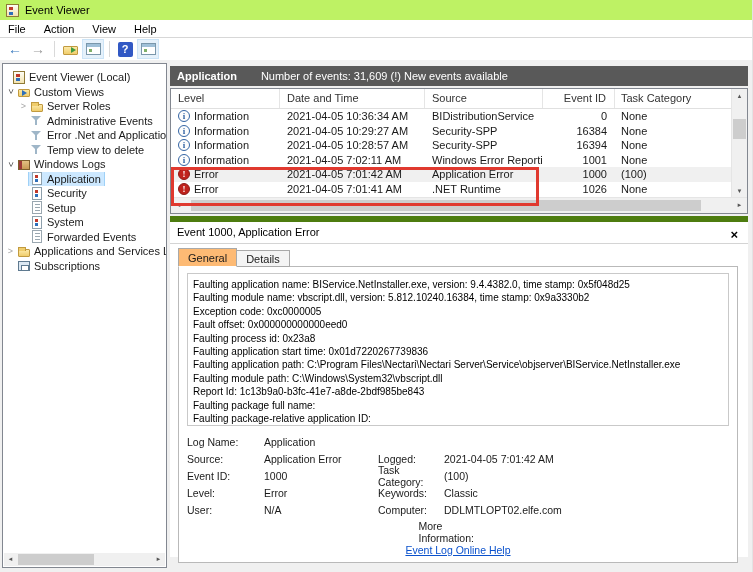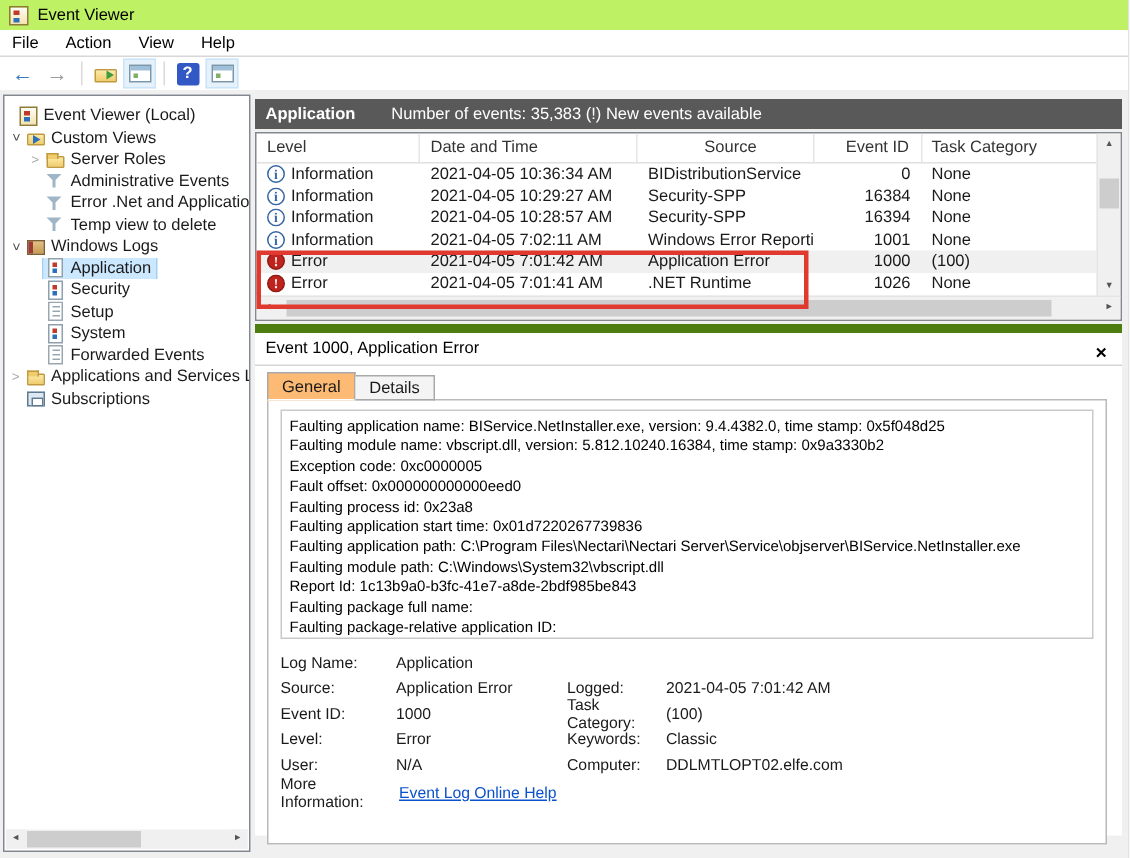--- a/index.html
+++ b/index.html
@@ -66,21 +66,21 @@
   .sb-h{position:absolute;left:1px;right:1px;bottom:1px;height:13px;background:#f0f0f0;display:block;}
   .sb-btn{position:absolute;width:13px;height:13px;text-align:center;font-size:6px;line-height:13px;color:#555;background:#f0f0f0;}
   .sb-thumb{position:absolute;background:#cdcdcd;}
 
   
   .log-header{position:absolute;left:170px;top:6px;width:578px;height:20px;background:#595959;color:#fff;display:flex;align-items:center;box-sizing:border-box;padding-left:7px;}
   .log-header .name{font-weight:bold;margin-right:24px;}
   .table-box{position:absolute;left:170px;top:28px;width:578px;height:126px;background:#fff;border:1px solid #828790;box-sizing:border-box;overflow:hidden;}
   .thead{display:flex;height:19px;border-bottom:1px solid #e0e0e0;align-items:center;width:561px;}
   .th{box-sizing:border-box;padding:0 0 0 7px;border-right:1px solid #e5e5e5;height:19px;line-height:19px;color:#333;white-space:nowrap;overflow:hidden;}
-  .c-level{width:109px;} .c-date{width:145px;} .c-source{width:118px;text-align:center;}
+  .c-level{width:109px;} .c-date{width:145px;} .c-source{width:118px;}
   .c-eid{width:72px;text-align:right;padding:0 8px 0 0;} .c-task{width:115px;padding-left:6px;}
   .trowdata{display:flex;height:14.5px;align-items:center;width:561px;}
   .trowdata.selrow{background:#f0f0f0;}
   .td{box-sizing:border-box;padding-left:7px;white-space:nowrap;overflow:hidden;display:flex;align-items:center;}
   .td.c-eid{display:block;line-height:14.5px;padding:0 8px 0 0;}
   .td.c-task{display:block;line-height:14.5px;padding-left:6px;}
   .lvl-ic{width:12px;height:12px;border-radius:50%;margin-right:4px;flex:none;box-sizing:border-box;text-align:center;font:bold 9px/10px "Liberation Serif",serif;}
   .lvl-info{border:1px solid #3465a4;color:#3465a4;background:#fdfdfd;}
   .lvl-info::before{content:"i";}
   .lvl-error{background:#c0221c;border:1px solid #8e1a16;color:#fff;}
@@ -100,21 +100,21 @@
   .tab{box-sizing:border-box;padding:0 9px;font-size:11px;cursor:default;}
   .tab.active{height:19px;line-height:18px;background:#fdba74;border:1px solid #a9a9a9;border-bottom:1px solid #fff;}
   .tab.inactive{height:17px;line-height:16px;margin-top:2px;background:#f4f4f4;border:1px solid #a9a9a9;border-left:none;}
   .tab-body{position:absolute;left:8px;top:44px;width:560px;height:297px;background:#fff;border:1px solid #b9b9b9;box-sizing:border-box;}
   .desc-box{position:absolute;left:8px;top:6px;width:542px;height:153px;border:1px solid #c9c9c9;box-sizing:border-box;padding:4px 0 0 5px;overflow:hidden;}
   .desc-line{font-size:10px;line-height:13.4px;white-space:pre;color:#000;}
   .fields{position:absolute;left:8px;top:166px;right:8px;}
   .frow{display:flex;height:17px;align-items:center;font-size:10.5px;}
   .fl1{width:77px;flex:none;} .fv1{width:114px;flex:none;white-space:nowrap;}
   .fl2{width:66px;flex:none;} .fv2{white-space:nowrap;}
-  .frow.op{margin-top:5px;} .frow.mi{margin-top:2px;}
+  .frow.op{margin-top:5px;} .frow.mi{margin-top:2px;flex-direction:column;}
   .fl-mi{width:79px;flex:none;}
   .link{color:#0a51cc;text-decoration:underline;cursor:pointer;}
 </style>
 </head>
 <body>
 
 <div id="window">
 
   <div class="titlebar">
     <span class="app-ic"></span>
@@ -256,21 +256,21 @@
 
       <div class="sb-h">
         <span class="sb-btn" style="left:0;">◄</span>
         <span class="sb-thumb" style="left:14px;top:1px;width:76px;height:11px;"></span>
         <span class="sb-btn" style="right:0;">►</span>
       </div>
     </div>
 
     <div class="log-header">
       <span class="name">Application</span>
-      <span>Number of events: 35,383  (!) New events available</span>
+      <span>Number of events: 31,609  (!) New events available</span>
     </div>
 
     <div class="table-box">
       <div class="thead">
         <span class="th c-level">Level</span>
         <span class="th c-date">Date and Time</span>
         <span class="th c-source">Source</span>
         <span class="th c-eid">Event ID</span>
         <span class="th c-task" style="border-right:none;">Task Category</span>
       </div>

